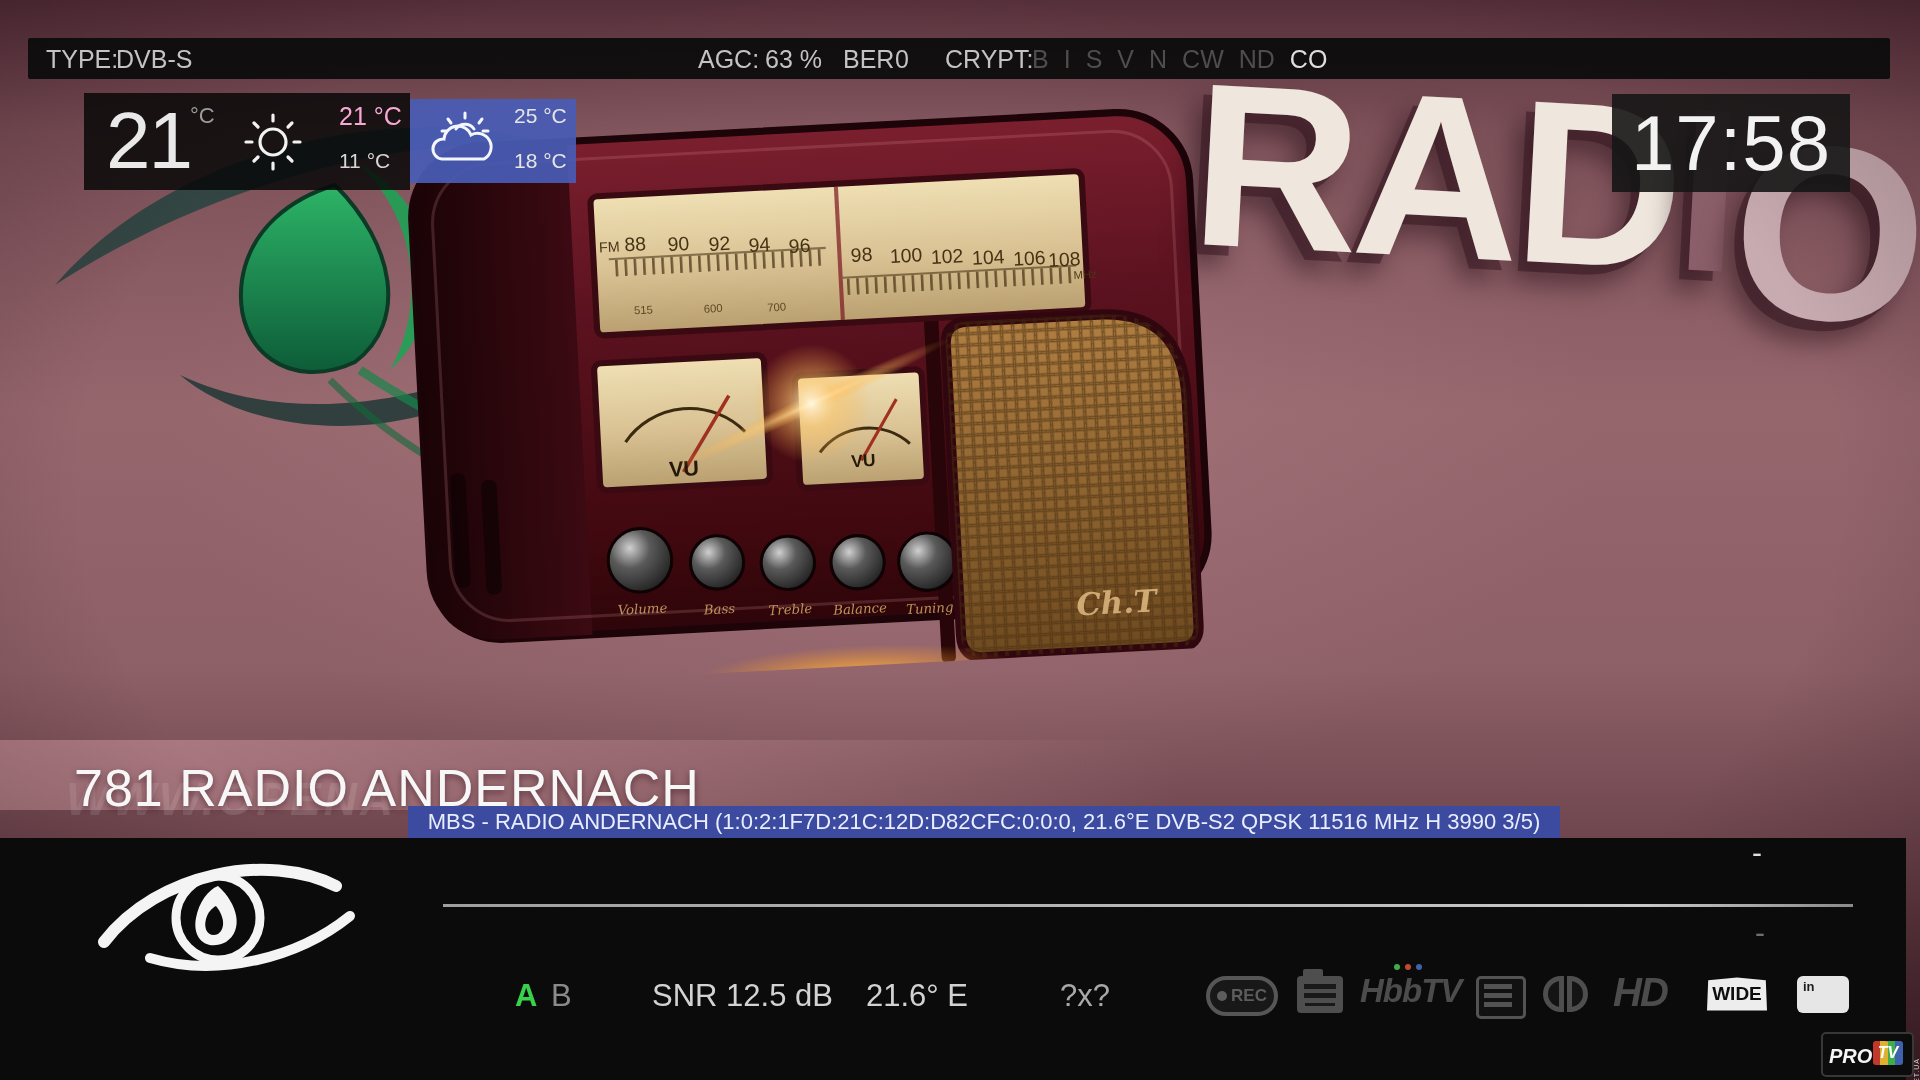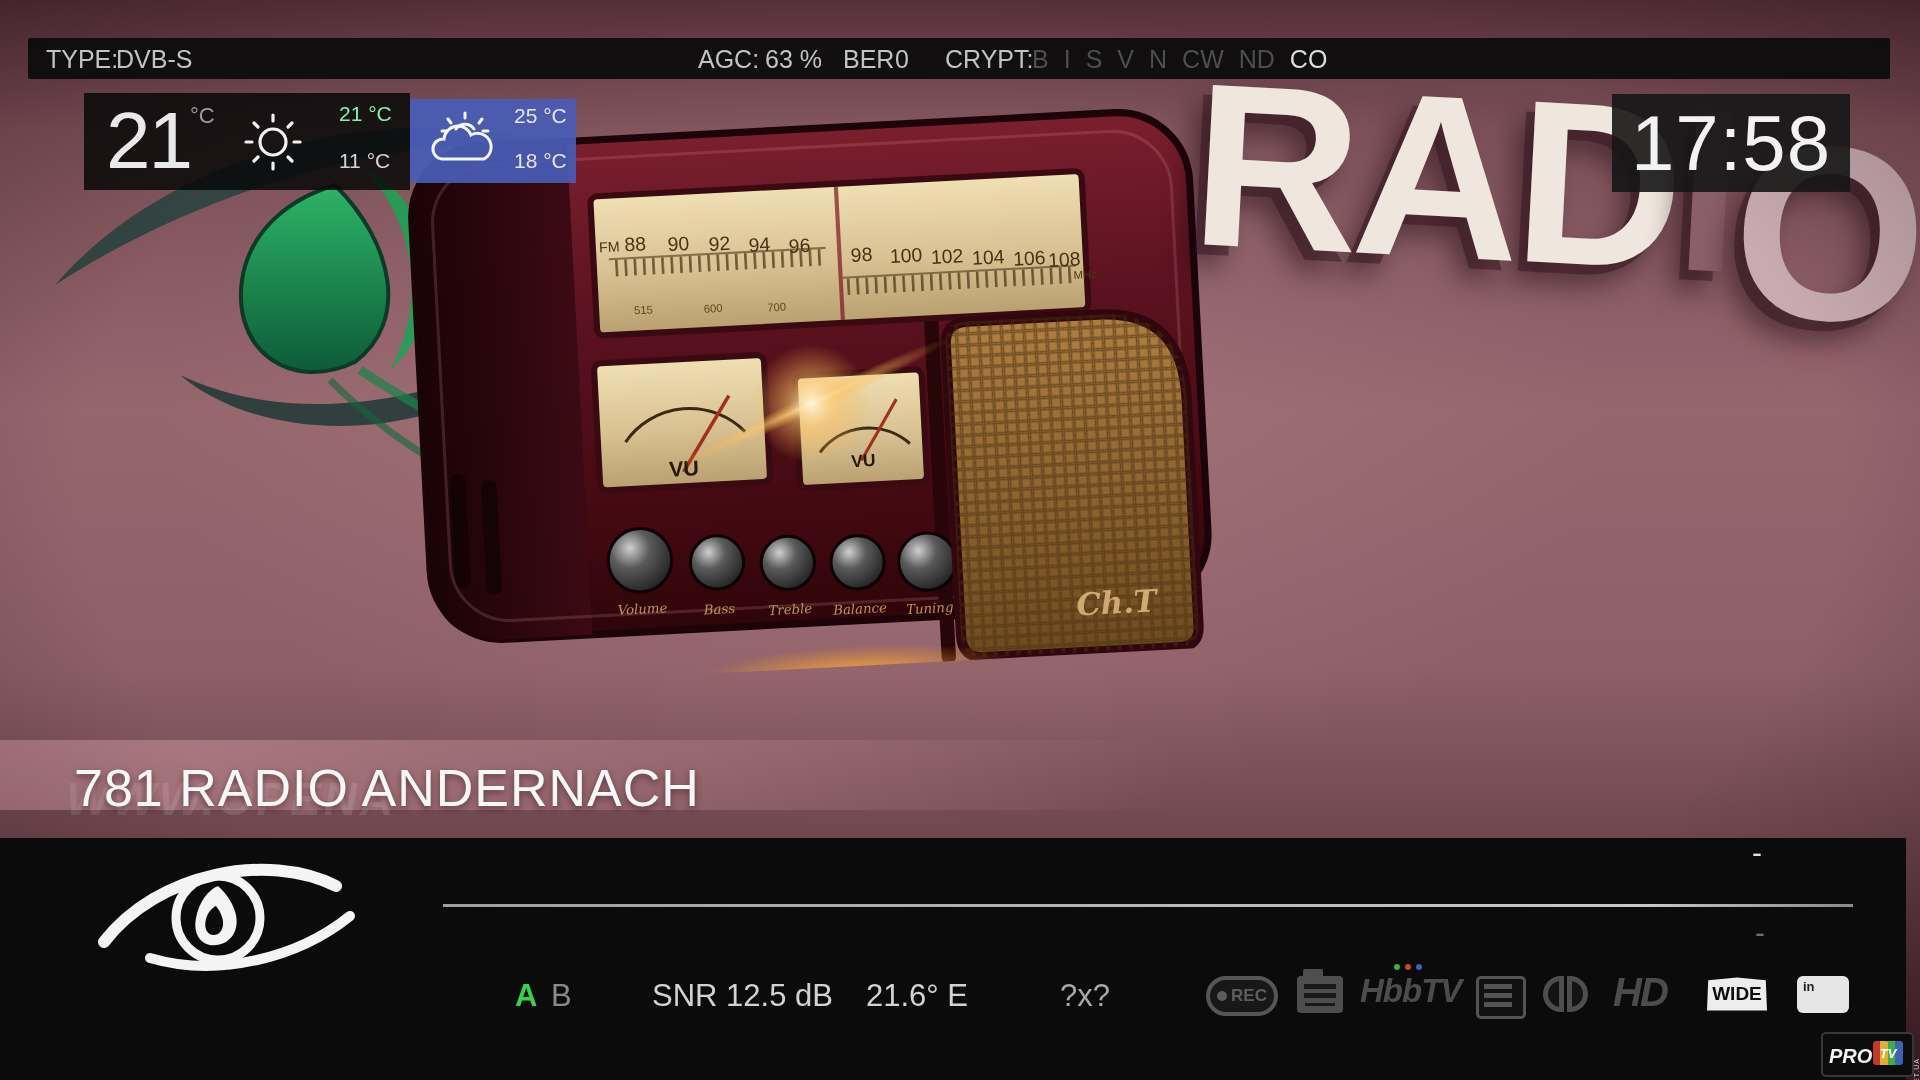--- a/index.html
+++ b/index.html
@@ -37,21 +37,21 @@
   .crypt-flags{position:absolute;left:1004px;top:7px;display:flex;gap:15px;}
   .crypt-flags b{font-weight:normal;color:#4e4e4e;}
   .crypt-flags b.on{color:#dedede;}
 
   
   .weather{position:absolute;left:84px;top:93px;z-index:6;}
   .w-now{position:absolute;left:0;top:0;width:326px;height:97px;background:rgba(8,8,8,.85);color:#e9e9e9;}
   .w-big{position:absolute;left:22px;top:2px;font-size:80px;font-weight:100;letter-spacing:-2px;}
   .w-big-unit{position:absolute;left:106px;top:10px;font-size:22px;color:#9c9c9c;}
   .w-sun{position:absolute;left:146px;top:14px;}
-  .w-hi1{position:absolute;left:255px;top:9px;font-size:21px;color:#86efac;}
+  .w-hi1{position:absolute;left:255px;top:9px;font-size:25px;color:#f9a8d4;}
   .w-lo1{position:absolute;left:255px;top:56px;font-size:21px;color:#d6d6d6;}
   .w-next{position:absolute;left:326px;top:6px;width:166px;height:84px;background:rgba(73,92,182,.92);color:#e5e5e5;}
   .w-cloud{position:absolute;left:12px;top:8px;}
   .w-hi2{position:absolute;left:104px;top:5px;font-size:21px;}
   .w-lo2{position:absolute;left:104px;top:50px;font-size:21px;}
 
   
   .clock-box{position:absolute;left:1612px;top:94px;width:238px;height:98px;background:rgba(22,22,22,.9);
       z-index:7;display:flex;align-items:center;justify-content:center;
       color:#f2f2f2;font-size:78px;font-weight:100;letter-spacing:1px;}
@@ -105,21 +105,21 @@
       clip-path:polygon(2% 12%, 50% 4%, 98% 12%, 100% 96%, 0 96%);}
   .ic-card{left:1797px;width:52px;height:37px;background:#e6e6e6;border-radius:6px;
       color:#1c1c1c;font-size:13px;font-weight:bold;padding:3px 0 0 6px;box-sizing:border-box;}
 
   
   .protv{position:absolute;left:1821px;top:1032px;width:93px;height:45px;background:#0c0c0c;
       border:2px solid #383838;border-radius:5px;z-index:10;box-sizing:border-box;}
   .protv-pro{position:absolute;left:6px;top:11px;font-size:20px;font-weight:900;font-style:italic;color:#f5f5f5;}
   .protv-tv{position:absolute;left:50px;top:7px;width:30px;height:24px;border-radius:3px;overflow:hidden;
       background:linear-gradient(90deg,#c0392b 0 25%,#e0b12e 25% 50%,#3fae4a 50% 75%,#3f62ae 75% 100%);
-      display:flex;align-items:center;justify-content:center;color:#fff;font-size:13px;font-weight:900;font-style:italic;}
+      display:flex;align-items:center;justify-content:center;color:#fff;font-size:16px;font-weight:900;font-style:italic;}
   .protv-tv::before{content:"";position:absolute;left:12px;top:-5px;width:2px;height:6px;background:#888;transform:rotate(-25deg);}
   .protv-net{position:absolute;right:-1px;top:24px;font-size:7px;color:#cfcfcf;letter-spacing:1px;
       transform:rotate(-90deg);transform-origin:right top;}
 </style>
 </head>
 <body>
 
 <div id="stage">
 
   <div class="bg">
@@ -318,20 +318,23 @@
       <span class="w-lo2">18 °C</span>
     </div>
   </div>
 
   <div class="clock-box">
     <span>17:58</span>
   </div>
 
   <div class="channel-title">781 RADIO ANDERNACH</div>
 
+  <div class="service-bar">
+    <span>MBS - RADIO ANDERNACH (1:0:2:1F7D:21C:12D:D82CFC:0:0:0, 21.6°E DVB-S2 QPSK 11516 MHz H 3990 3/5)</span>
+  </div>
 
   <div class="infobar">
     <span class="dash-now">-</span>
     <div class="sep-line"></div>
     <span class="dash-next">-</span>
 
     <svg class="brand-logo" width="274" height="128" viewBox="0 0 274 128">
       <g stroke="#f4f4f4" fill="none" stroke-linecap="round">
         <path d="M6,96 C60,26 170,6 238,40" stroke-width="12"></path>
         <path d="M52,112 C120,132 200,112 252,70" stroke-width="10"></path>

